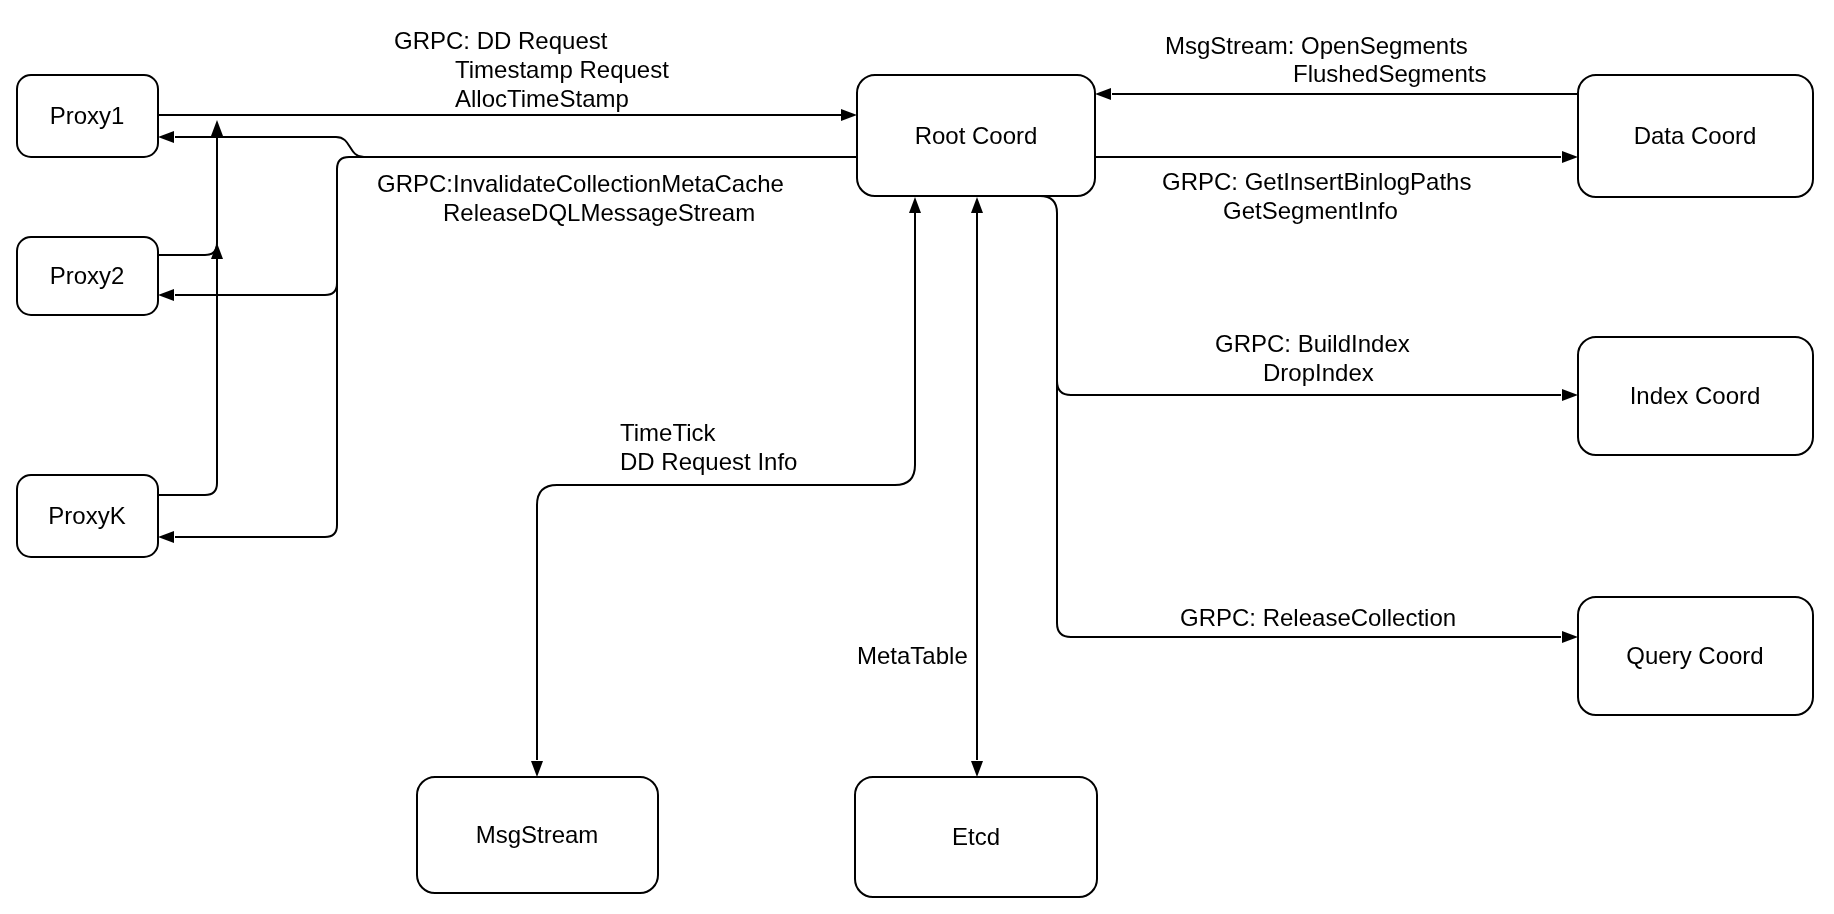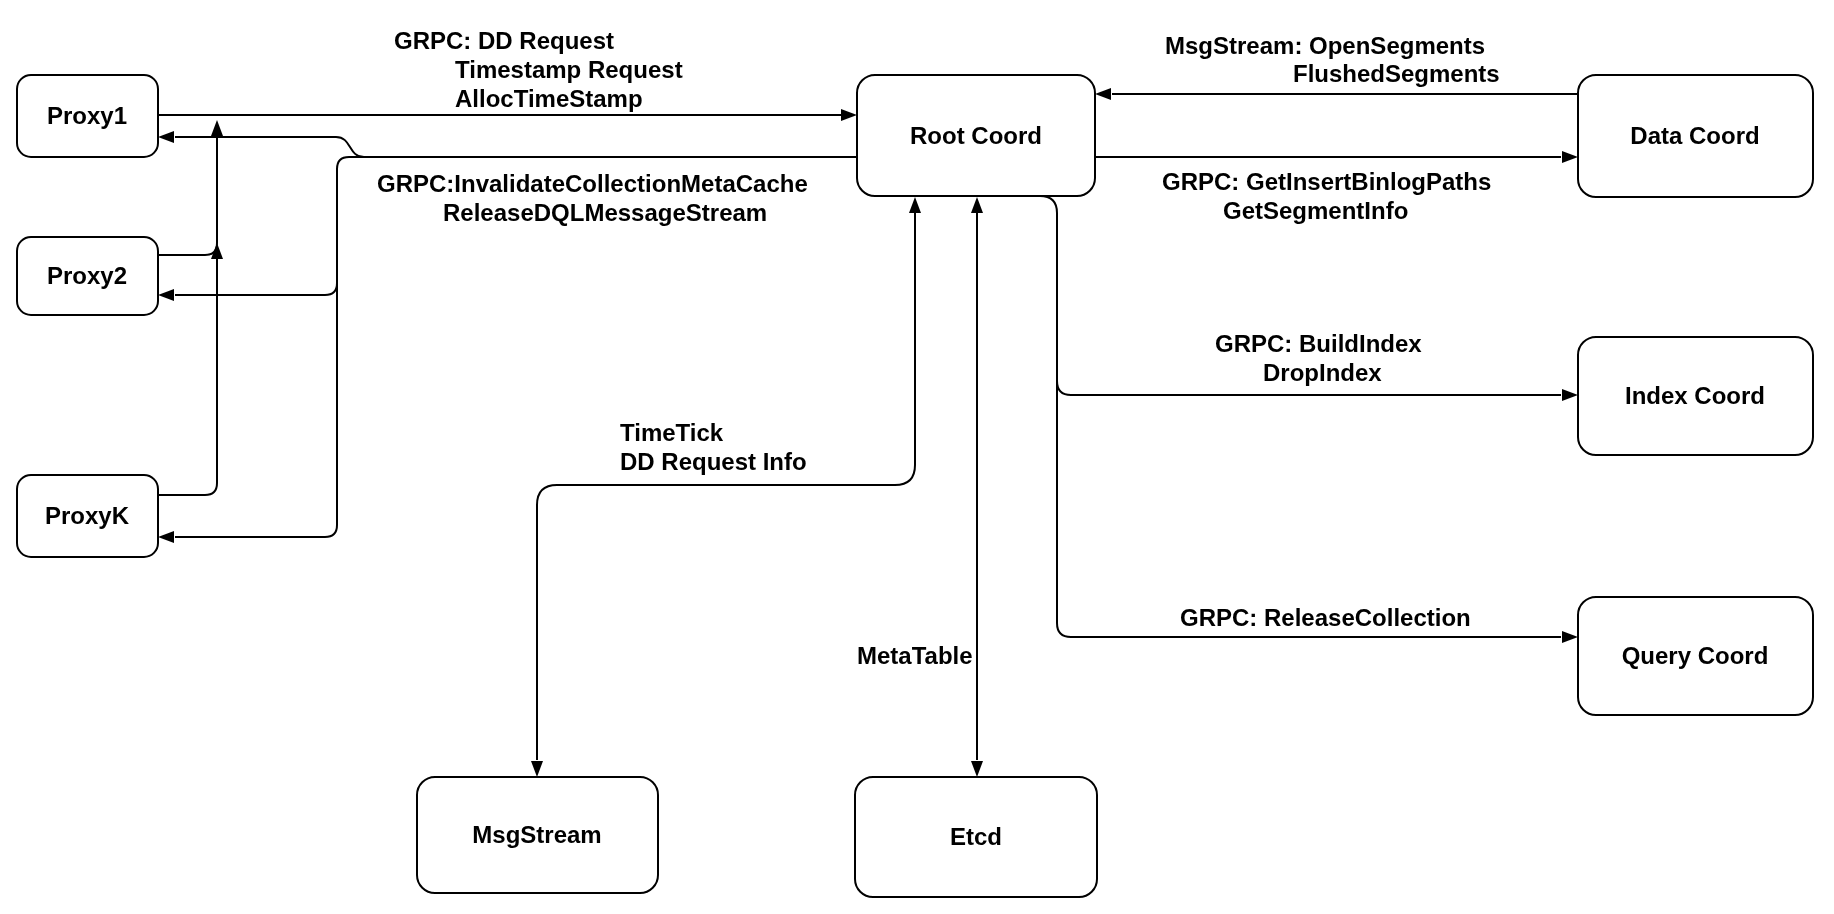--- a/index.html
+++ b/index.html
@@ -6,21 +6,20 @@
     margin: 0;
     padding: 0;
     background: #ffffff;
   }
   .canvas {
     position: relative;
     width: 1834px;
     height: 914px;
     background: #ffffff;
     overflow: hidden;
-    font-weight: bold;
   }
   svg {
     display: block;
   }
   .node-box {
     fill: #ffffff;
     stroke: #000000;
     stroke-width: 2;
   }
   .edge {

